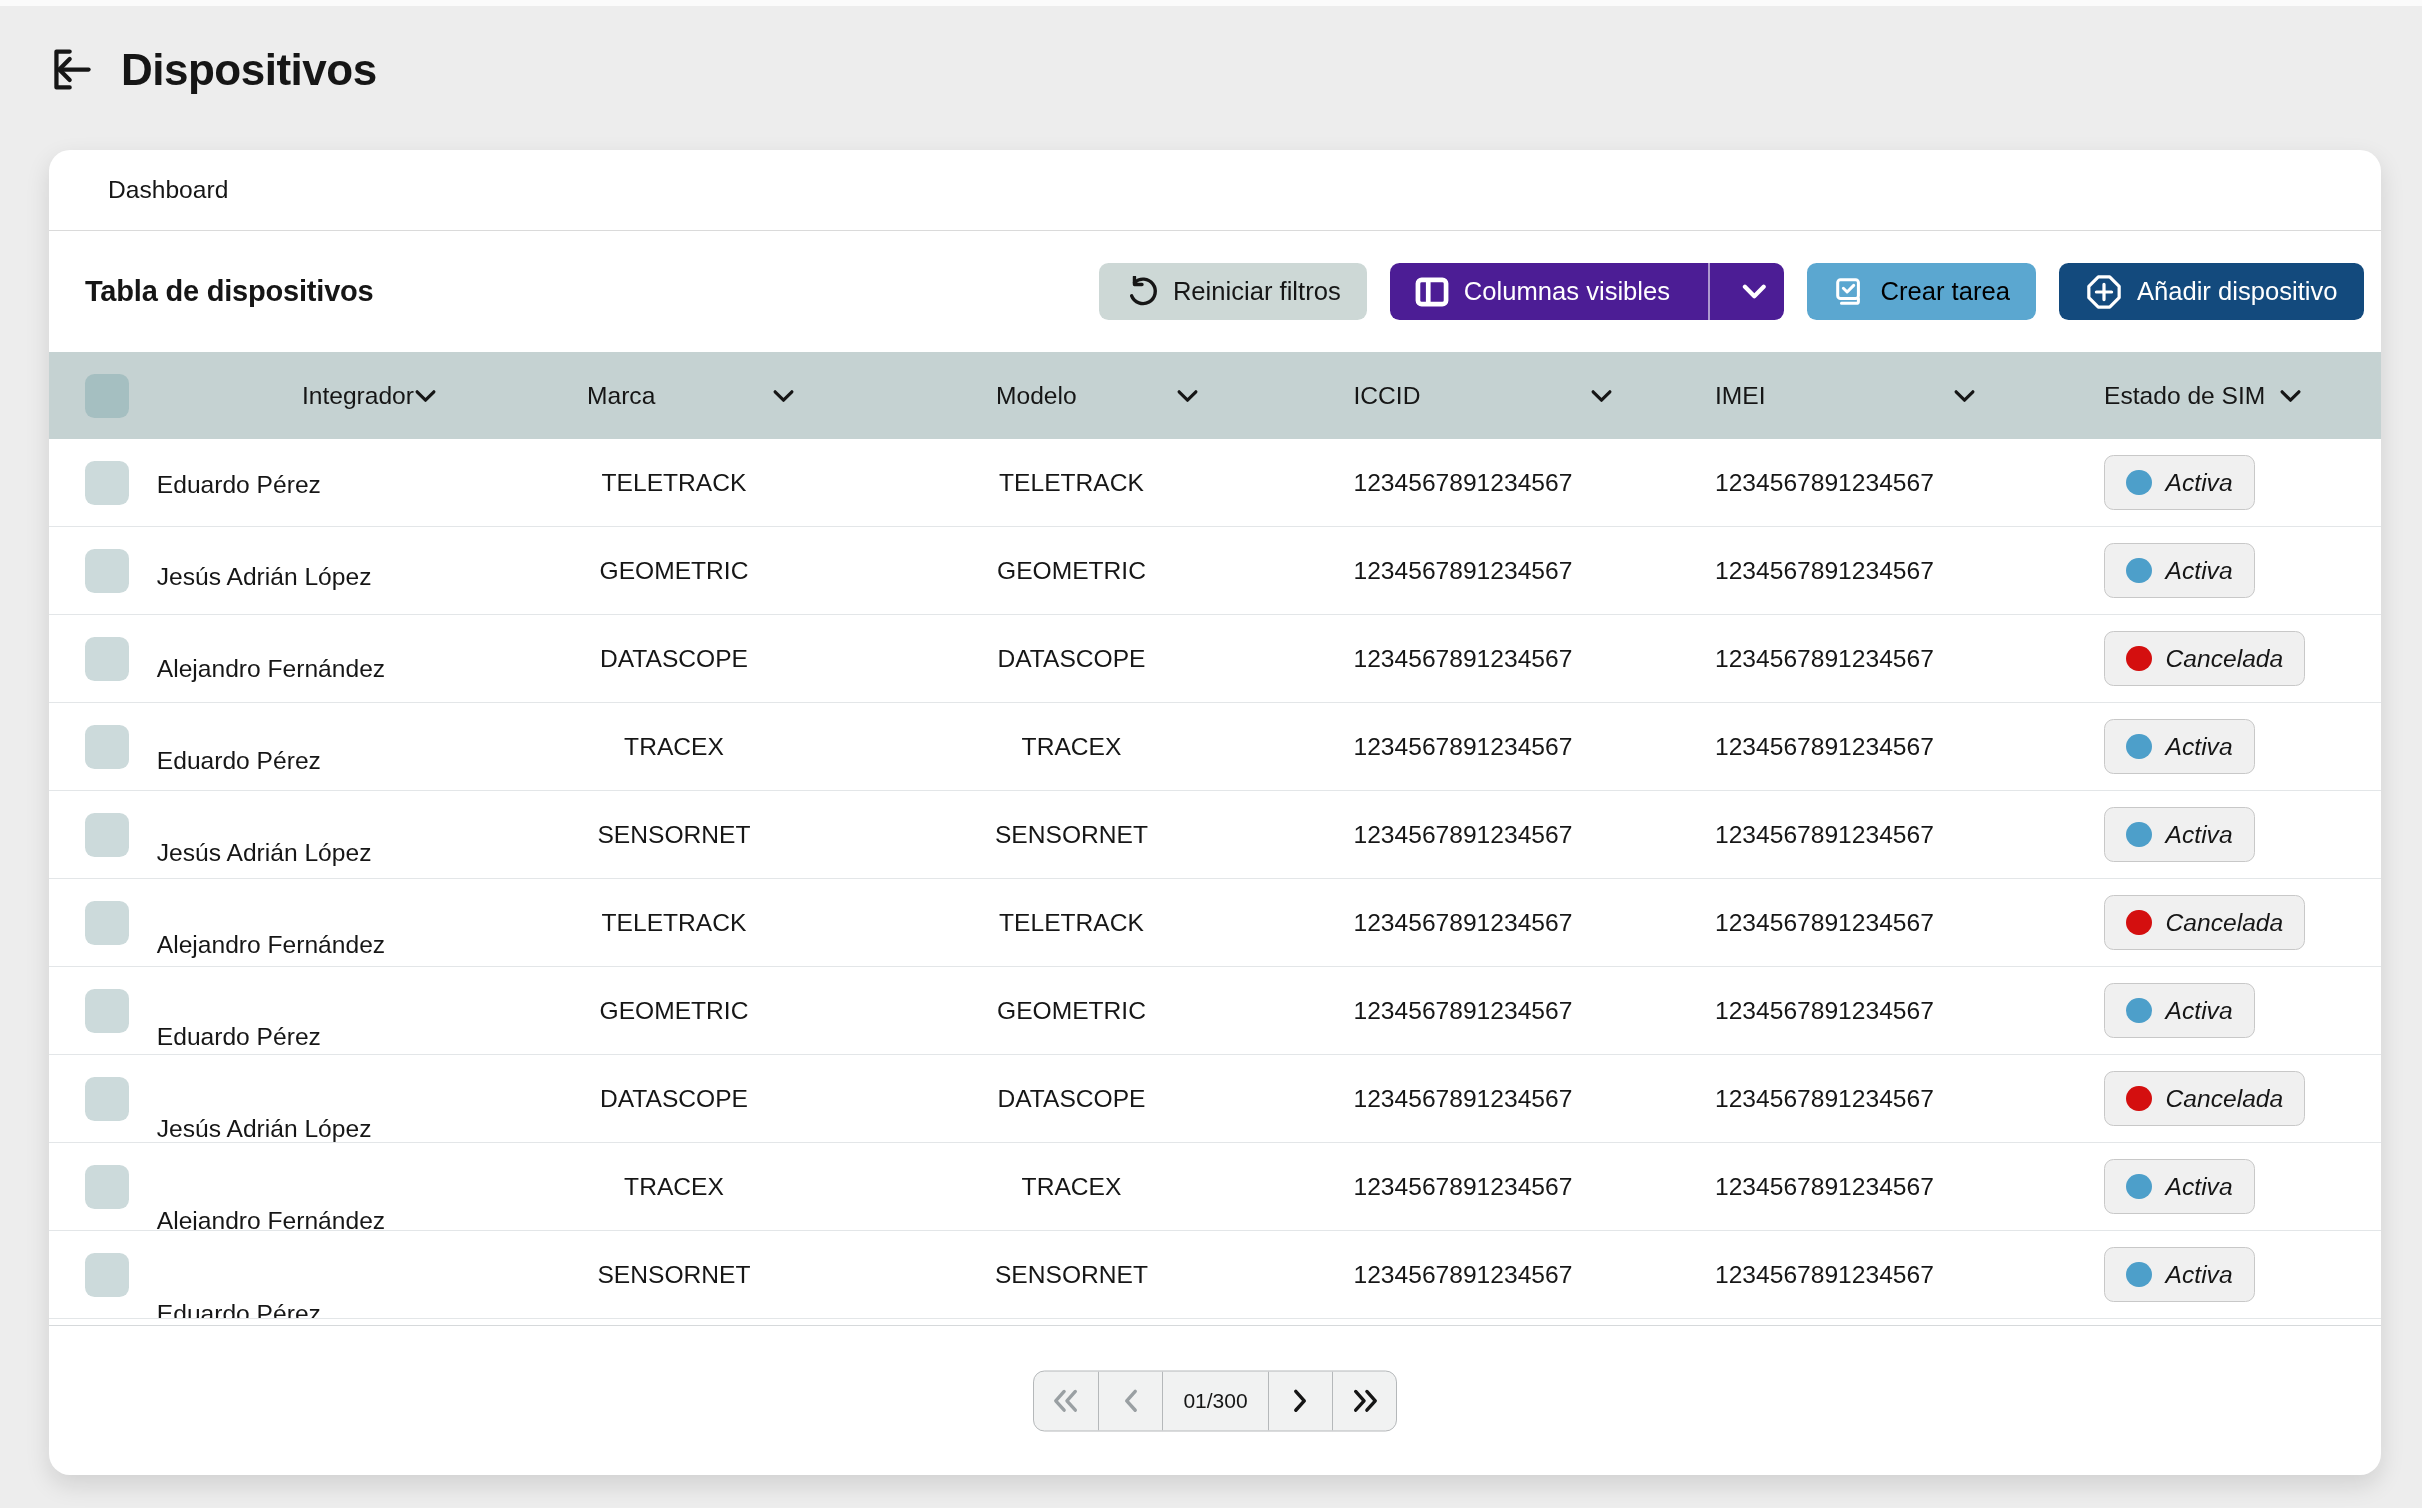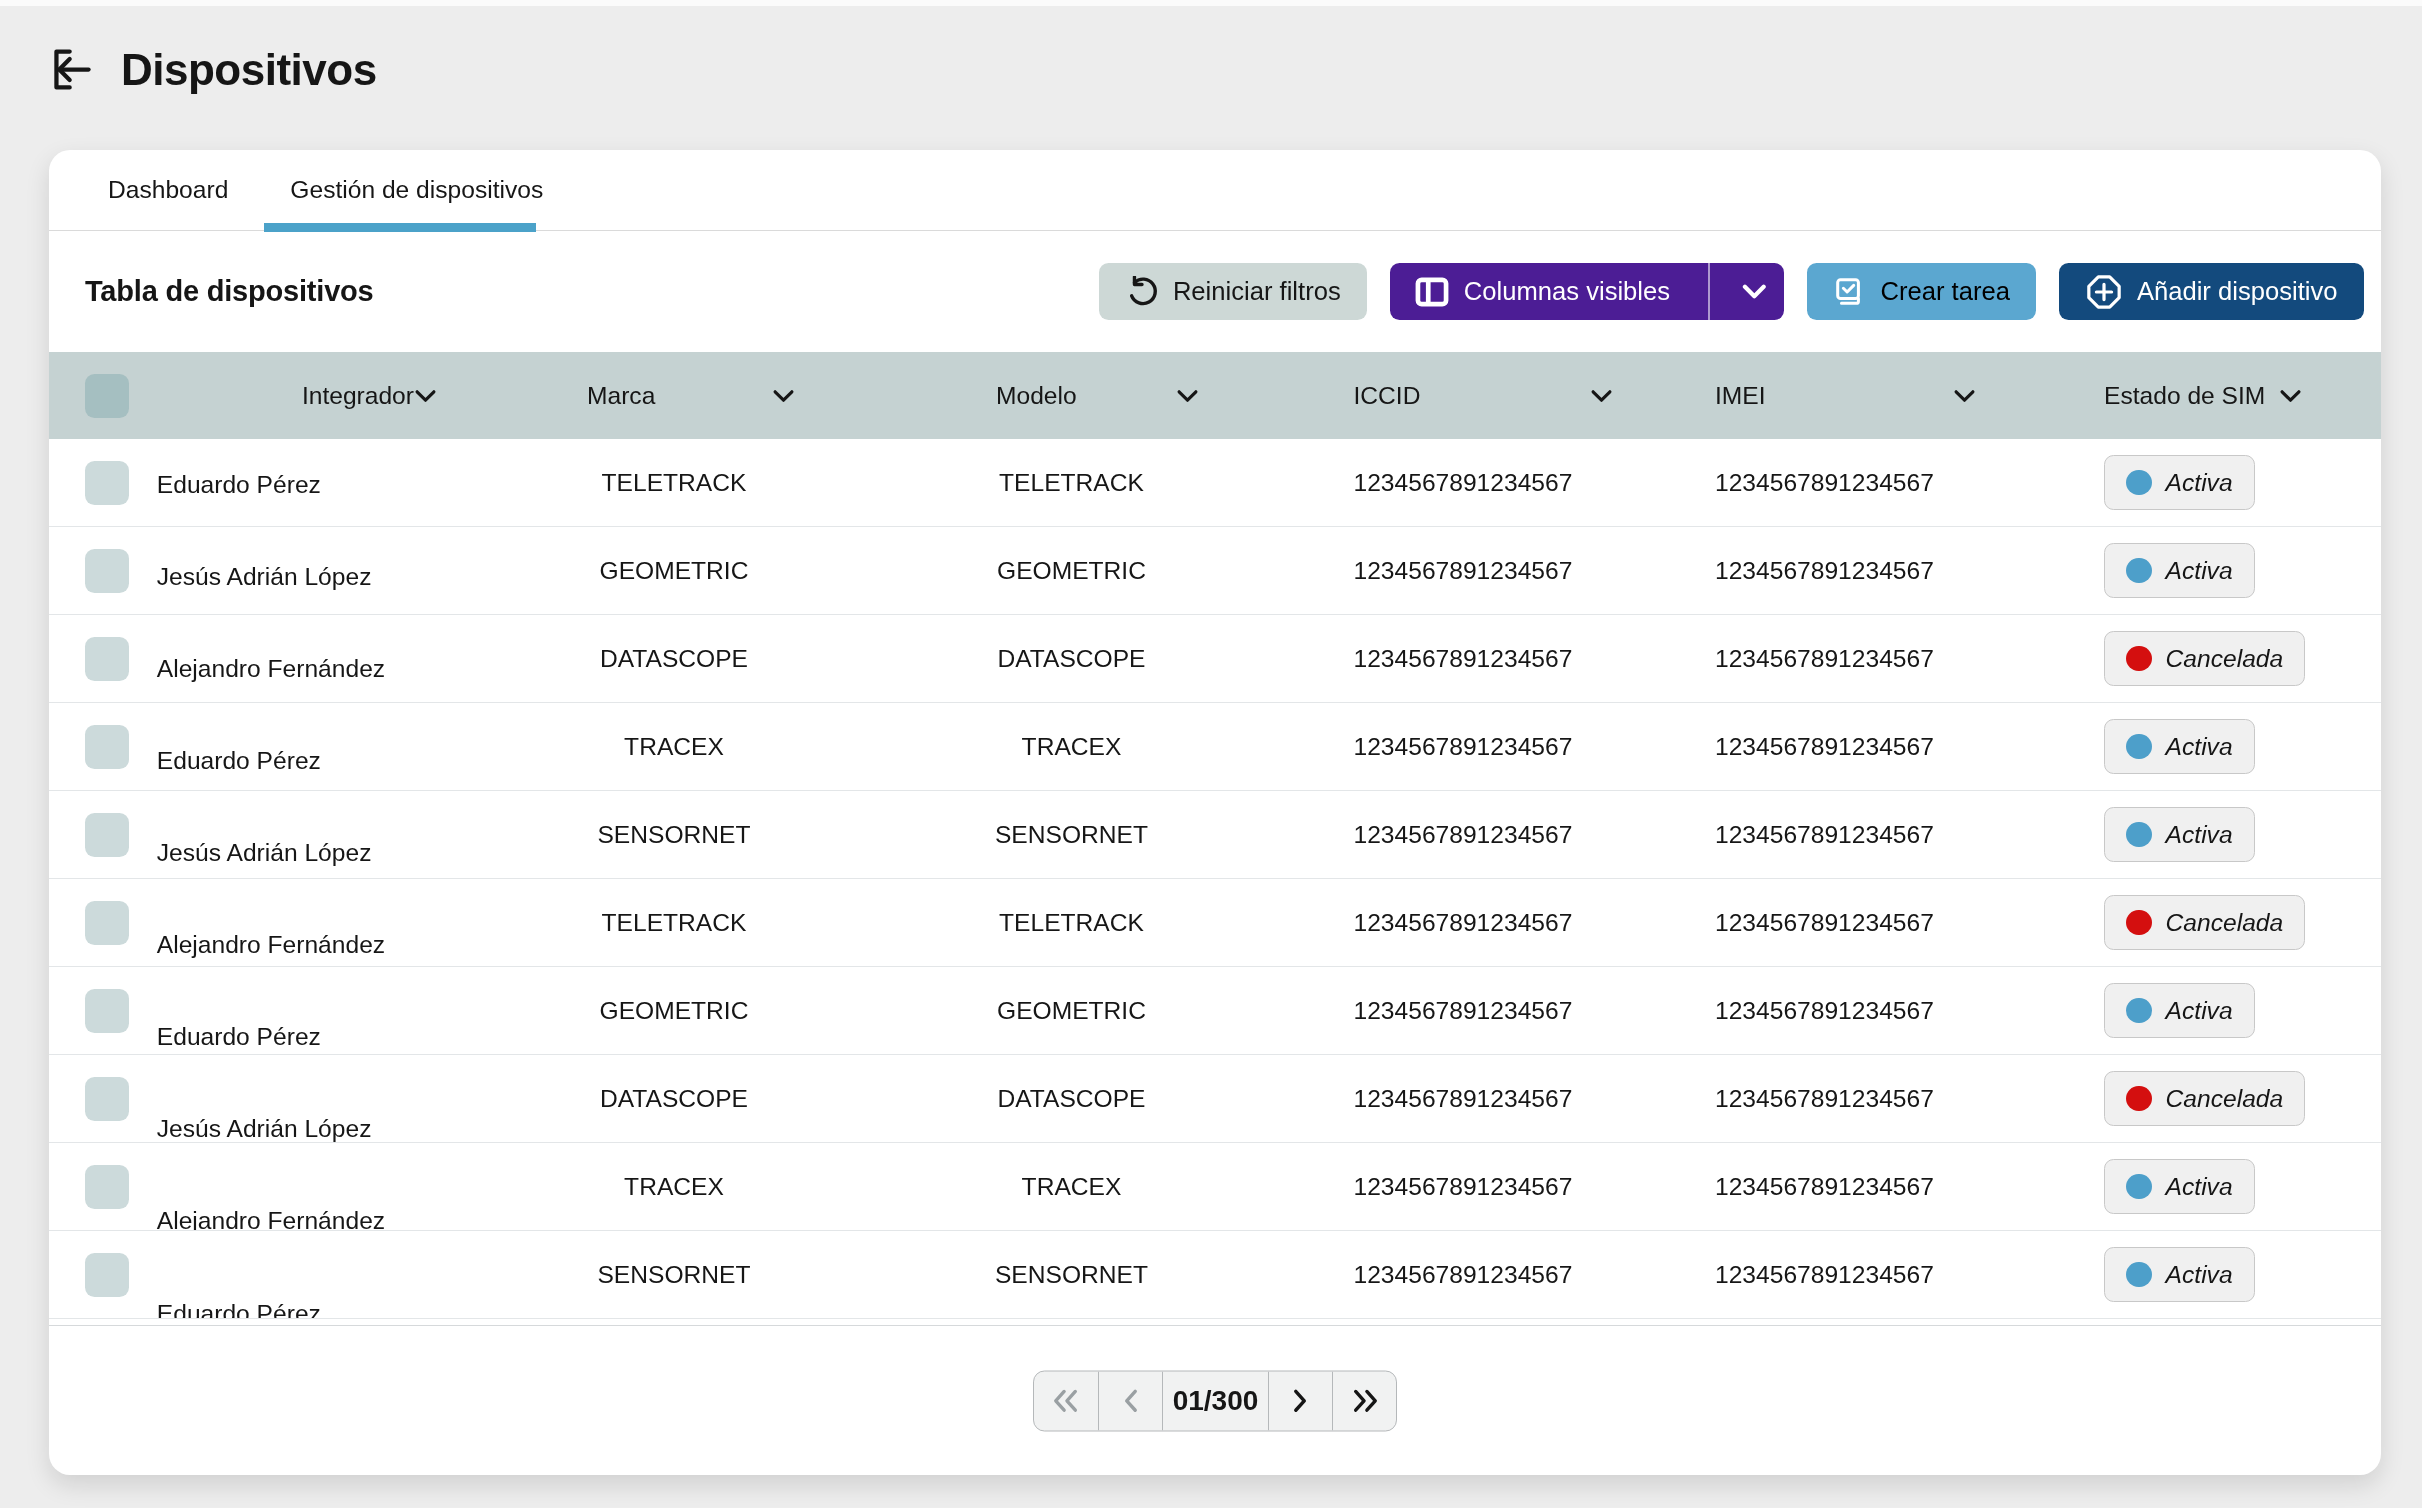--- a/index.html
+++ b/index.html
@@ -77,21 +77,21 @@
   .tfoot { flex:0 0 auto; height:150px; border-top:1.9px solid #d6d9db; position:relative;
            display:flex; align-items:center; padding:0 36px; }
   .perpage { display:flex; align-items:center; gap:24.6px; font-size:26.5px; }
   .select { display:inline-flex; align-items:center; gap:24.6px; height:59px; padding:0 19px 0 21px;
             background:#f1f2f2; border:1.9px solid #b5b8ba; border-radius:9.5px; font-size:26.5px; cursor:pointer; }
   .pager { position:absolute; left:50%; top:50%; transform:translate(-50%,-50%);
            display:flex; align-items:stretch; height:61px; background:#f1f2f2;
            border:1.9px solid #b5b8ba; border-radius:11.4px; overflow:hidden; }
   .pager-seg { display:flex; align-items:center; justify-content:center; width:64px; cursor:pointer; }
   .pager-seg + .pager-seg { border-left:1.9px solid #b5b8ba; }
-  .pager-indicator { width:106px; font-size:28px; cursor:default;font-weight:bold; }
+  .pager-indicator { width:106px; font-size:21px; cursor:default; }
   .pager-disabled { cursor:default; }
 
   svg { display:block; }
 </style>
 </head>
 <body>
 
 <div class="top-strip"></div>
 
 <div class="page-header">
@@ -102,21 +102,20 @@
       <path d="M24 16 L13 27 L24 38"></path>
     </svg>
   </span>
   <h1 class="page-title">Dispositivos</h1>
 </div>
 
 <div class="card">
 
   <div class="tabbar">
     <div class="tab tab-dashboard">Dashboard</div>
-    <div class="tab tab-active">Gestión de dispositivos</div>
   </div>
 
   <div class="toolbar">
     <div class="table-heading">Tabla de dispositivos</div>
     <div class="toolbar-buttons">
 
       <button class="btn btn-reset">
         <span>
           <svg width="32" height="32" viewBox="0 0 34 34" fill="none" stroke="#161616" stroke-width="3.6" stroke-linecap="round" stroke-linejoin="round">
             <path d="M9 7 A 13 13 0 1 1 6 21"></path>

